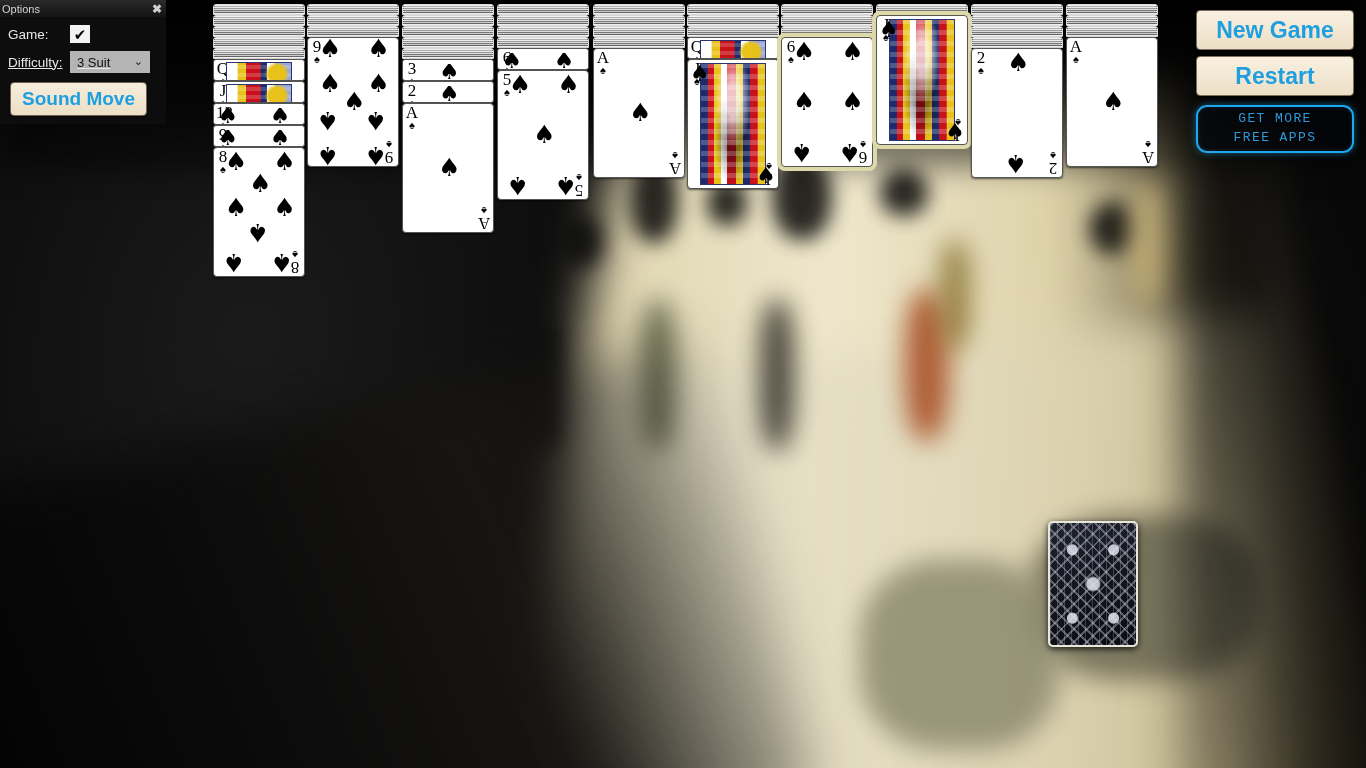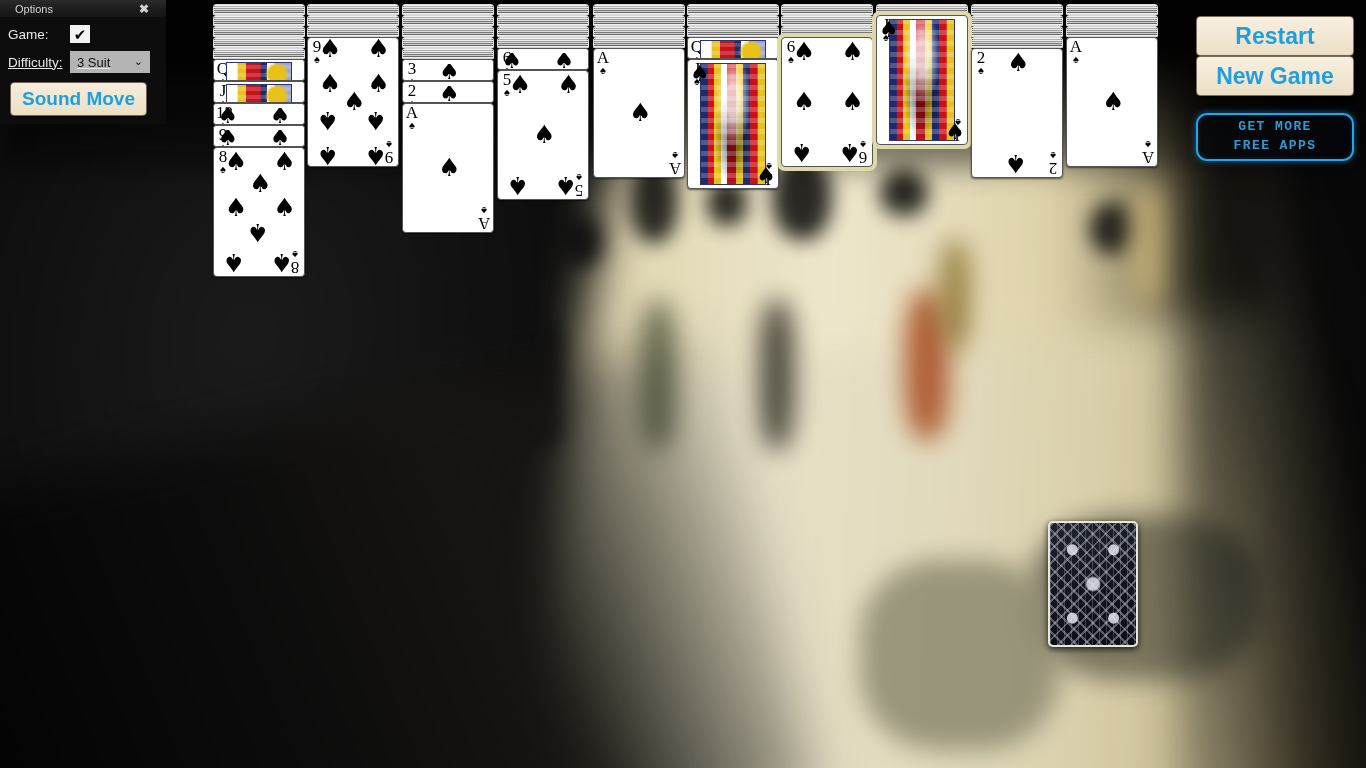--- a/index.html
+++ b/index.html
@@ -78,21 +78,21 @@
   
   #options-panel {
     position: absolute; left: 0; top: 0; width: 166px; height: 124px;
     background: #0d0d0d;
     z-index: 40;
   }
   #options-titlebar {
     height: 17px; width: 166px;
     background: linear-gradient(180deg,#2a2a2a 0%, #1c1c1c 55%, #151515 100%);
     display: flex; align-items: center;
-    padding: 0 15px;
+    padding: 0 2px;
     color: #d3d3d3; font-size: 11px;
   }
   #options-titlebar .ttl { flex: 1; }
   #options-close {
     color: #cfcfcf; font-size: 12px; font-weight: bold;
     cursor: pointer; line-height: 1; padding: 0 2px;
   }
   .opt-row {
     display: flex; align-items: center;
     color: #e8e8e8; font-size: 13.5px;
@@ -141,34 +141,33 @@
     background: linear-gradient(180deg,#f8f0e1 0%, #ecdfc6 100%);
     border: 1px solid #7b6e5c;
     border-radius: 4px;
     color: #1f9fe0; font-size: 23px; font-weight: bold;
     display: flex; align-items: center; justify-content: center;
     cursor: pointer;
     box-shadow: 0 1px 3px rgba(0,0,0,.65);
   }
   #restart-button { margin-top: 6px; }
   #get-more-free-apps-button {
-    margin-top: 17px;
+    margin-top: 9px;
     width: 158px; height: 48px;
     border: 2px solid #1fa6ec;
     border-radius: 11px;
     background: rgba(4,8,12,.55);
     color: #2e9ad6;
     font-family: "Liberation Mono", monospace;
     font-size: 13px; letter-spacing: 1.4px;
     display: flex; flex-direction: column;
     align-items: center; justify-content: center;
     cursor: pointer;
     box-shadow: 0 0 7px rgba(31,166,236,.55), inset 0 0 5px rgba(31,166,236,.18);
     line-height: 1.45;
-    font-weight: bold;
   }
 
   
   #tableau { position: absolute; left: 0; top: 0; z-index: 20; }
   .column { position: absolute; top: 4px; width: 92px; }
 
   .card-back-strip {
     position: relative;
     width: 92px; height: 11px;
     background:
@@ -535,19 +534,19 @@
     <span id="difficulty-select">
       <span>3 Suit</span>
       <span class="caret">⌄</span>
     </span>
   </div>
 
   <div id="undo-move-button">Sound Move</div>
 </div>
 
 <div id="right-controls">
+  <div class="btn-primary" id="new-game-button">New Game</div>
   <div class="btn-primary" id="restart-button">Restart</div>
-  <div class="btn-primary" id="new-game-button">New Game</div>
   <div id="get-more-free-apps-button">
     <span>GET MORE</span>
     <span>FREE APPS</span>
   </div>
 </div>
 
 </body></html>

